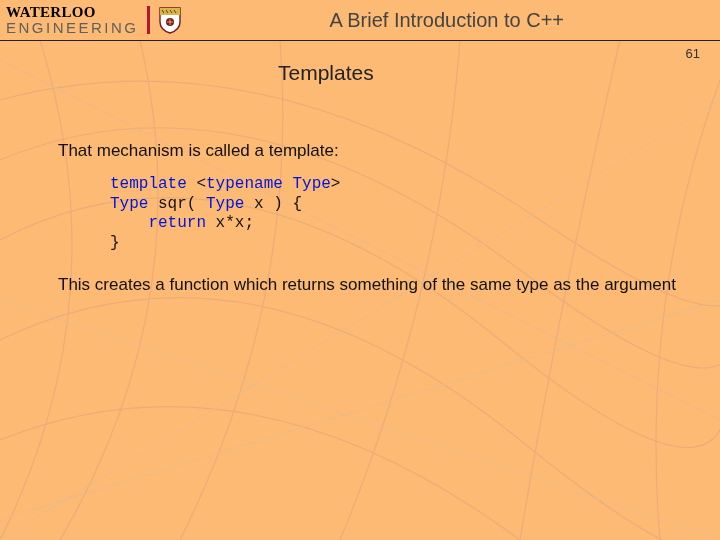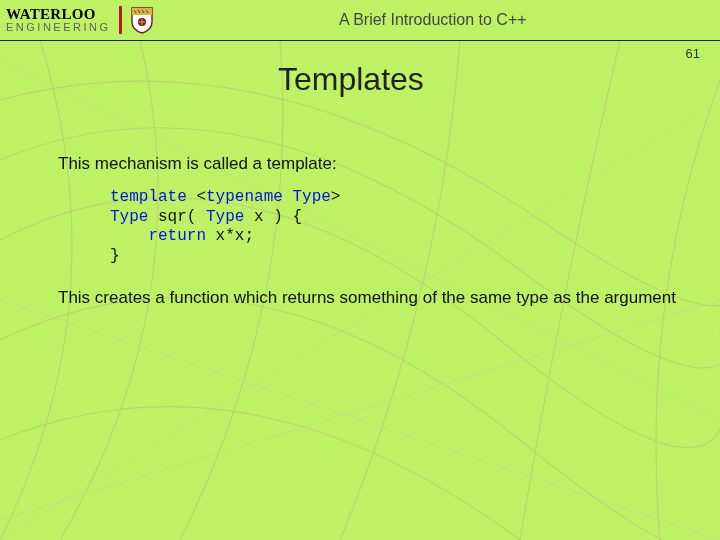--- a/index.html
+++ b/index.html
@@ -8,21 +8,21 @@
     width: 720px;
     height: 540px;
     font-family: Arial, Helvetica, sans-serif;
     overflow: hidden;
     background: #fff;
   }
   .slide {
     position: relative;
     width: 720px;
     height: 540px;
-    background: #bef264;
+    background: #fdba74;
   }
   .bg-lines {
     position: absolute;
     top: 40px;
     left: 0;
     width: 720px;
     height: 500px;
     z-index: 0;
     opacity: 0.28;
   }
@@ -46,38 +46,38 @@
   }
   .wordmark-top {
     font-family: Georgia, 'Times New Roman', serif;
     font-weight: bold;
     font-size: 15px;
     color: #000;
     letter-spacing: 0.3px;
   }
   .wordmark-bottom {
     font-family: Arial, sans-serif;
-    font-size: 11px;
+    font-size: 15px;
     letter-spacing: 2.5px;
     color: #5f6061;
   }
   .logo-sep {
     width: 3px;
     height: 28px;
     background: #b6182f;
     margin: 0 2px 0 2px;
   }
   .crest {
     width: 24px;
     height: 28px;
   }
   .subject {
     flex: 1;
     text-align: center;
-    font-size: 16px;
+    font-size: 20px;
     color: #444;
   }
   .divider {
     position: relative;
     z-index: 2;
     height: 1px;
     background: #222;
     margin: 0 0 0 0;
     width: 100%;
   }
@@ -85,21 +85,21 @@
     position: absolute;
     top: 46px;
     right: 20px;
     font-size: 13px;
     color: #333;
     z-index: 3;
   }
   .title {
     position: relative;
     z-index: 3;
-    font-size: 32px;
+    font-size: 21px;
     color: #222;
     margin: 20px 0 0 278px;
     font-weight: normal;
   }
   .content {
     position: relative;
     z-index: 3;
     margin: 55px 42px 0 58px;
     font-size: 17px;
     color: #111;
@@ -167,21 +167,21 @@
     <div class="subject">A Brief Introduction to C++</div>
   </div>
 
   <div class="divider"></div>
 
   <div class="slide-number">61</div>
 
   <div class="title">Templates</div>
 
   <div class="content">
-    <div class="intro-line">This mechanism is called a template:</div>
+    <div class="intro-line">That mechanism is called a template:</div>
 
     <div class="code-block"><span class="kw">template</span><span> &lt;</span><span class="kw">typename</span><span> </span><span class="typevar">Type</span><span>&gt;</span>
 <span class="typevar">Type</span><span> sqr( </span><span class="typevar">Type</span><span> x ) {</span>
 <span>    </span><span class="kw">return</span><span> x*x;</span>
 <span>}</span></div>
 
     <div class="outro">This creates a function which returns something of the same type as the argument</div>
   </div>
 
 </div>

